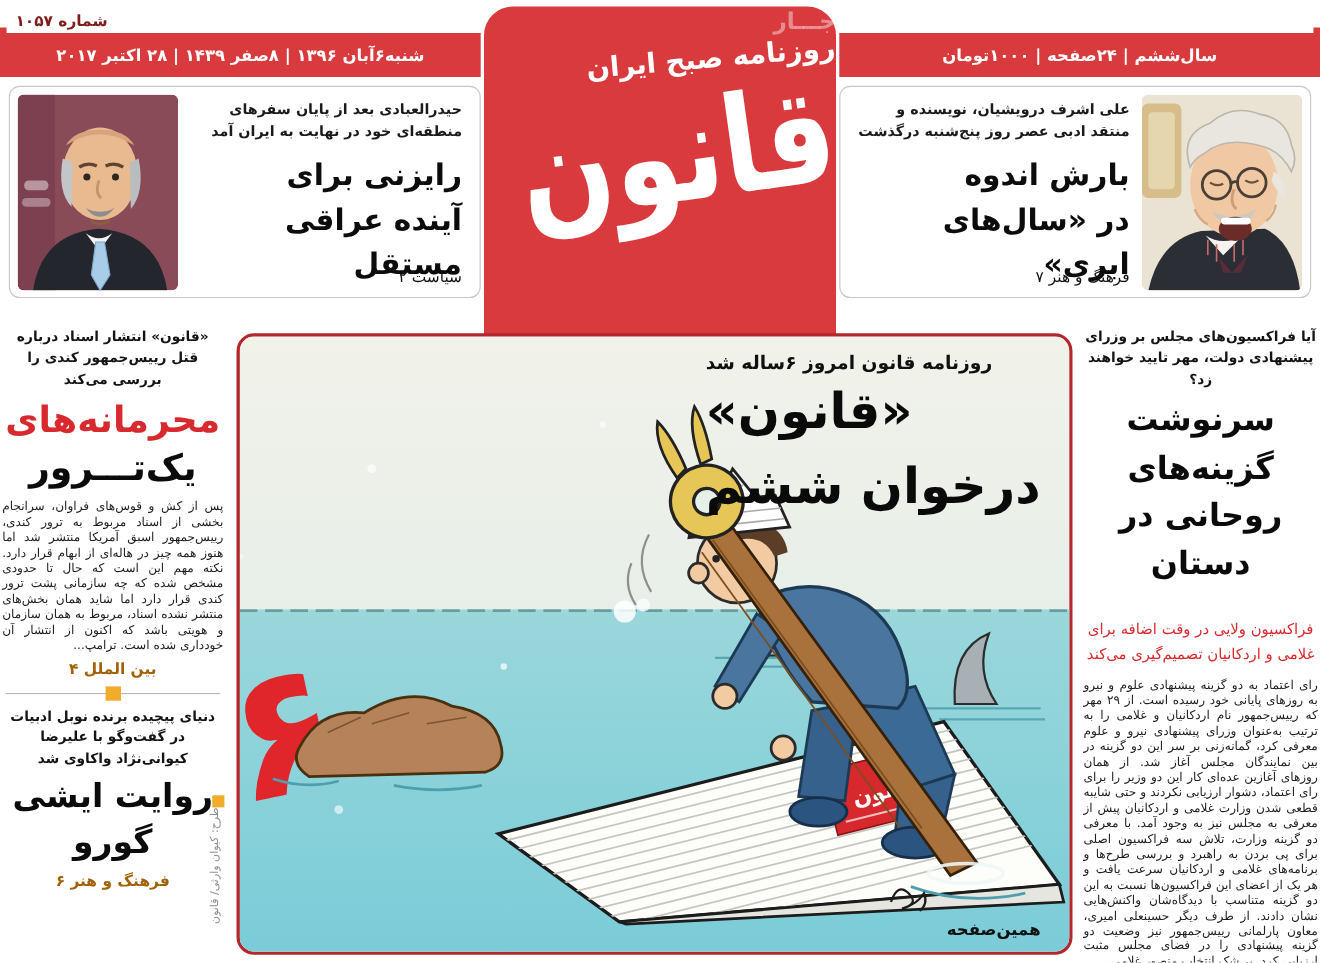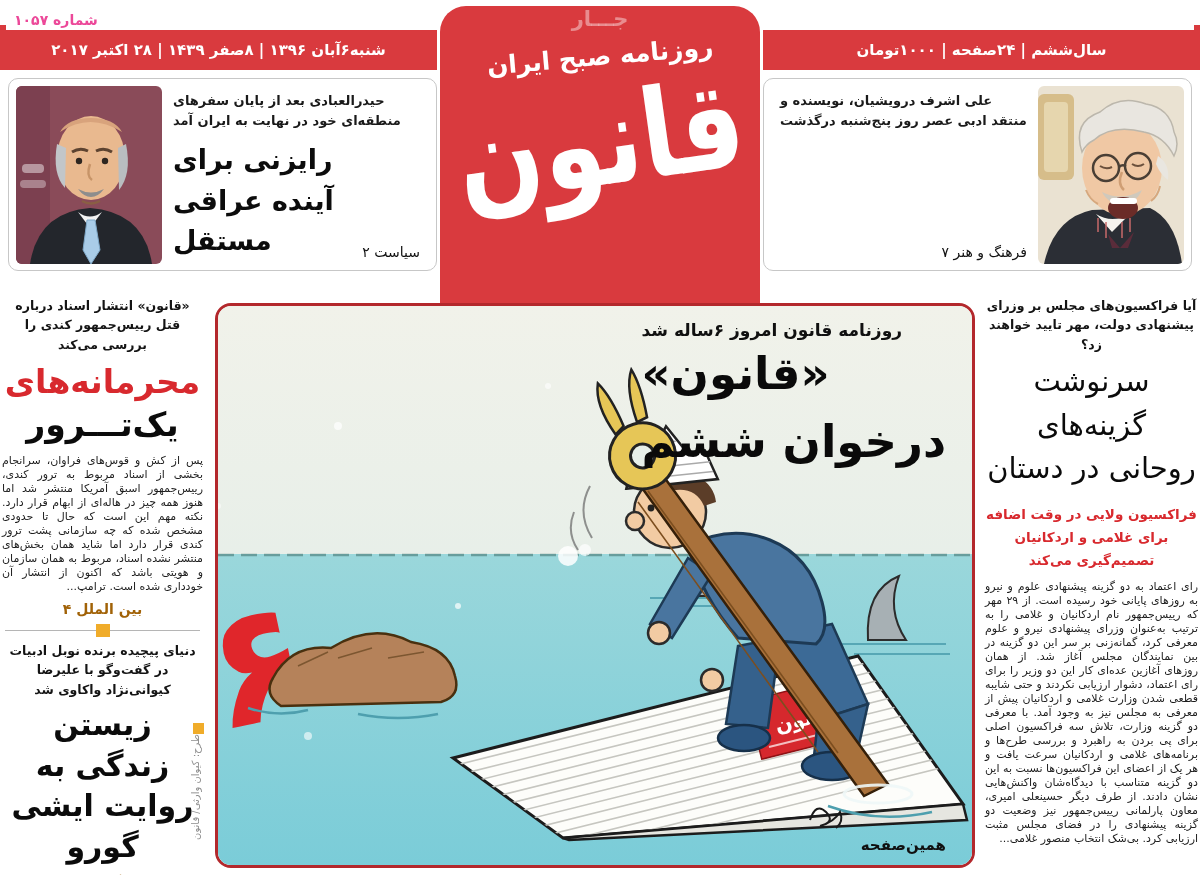--- a/index.html
+++ b/index.html
@@ -1,67 +1,67 @@
 <!DOCTYPE html>
 <html lang="fa" dir="rtl"><head>
 <meta charset="utf-8">
 <style>
   *{margin:0;padding:0;box-sizing:border-box}
   html,body{width:1200px;height:875px}
   body{font-family:"DejaVu Sans",sans-serif;background:#ffffff;overflow:hidden}
   #page{position:relative;width:1200px;height:875px;background:#fff;direction:rtl}
 
   
-  #issue-number{position:absolute;top:12px;left:14px;font-size:14px;font-weight:bold;color:#ec4899;direction:rtl}
+  #issue-number{position:absolute;top:12px;left:14px;font-size:14px;font-weight:bold;color:#7f1d1d;direction:rtl}
   .red-bar{position:absolute;top:30px;height:40px;background:#d93a3e;color:#fff;font-weight:bold;
            font-size:15px;display:flex;align-items:center;justify-content:center;letter-spacing:.2px}
   #date-bar{left:0;width:437px}
   #info-bar{left:763px;width:437px}
   .edge-cap{position:absolute;top:25px;width:6px;height:45px;background:#d93a3e}
   #edge-cap-left{left:0}
   #edge-cap-right{left:1194px}
 
   #masthead{position:absolute;left:440px;top:6px;width:320px;height:327px;background:#d93a3e;
-            border-radius:26px;overflow:hidden;color:#fff;text-align:center}
+            border-radius:26px;overflow:hidden;color:#fff;}
   #masthead-watermark{position:absolute;top:1px;left:0;right:0;font-size:21px;font-weight:bold;
             color:rgba(255,255,255,.42);letter-spacing:3px}
   #masthead-tagline{position:absolute;top:36px;left:0;right:0;font-size:25px;font-weight:bold;
             transform:rotate(-5deg)}
   #masthead-logo{position:absolute;top:78px;left:0;right:0;font-size:100px;font-weight:bold;
             transform:rotate(-8deg) scale(1,1.22);transform-origin:center}
 
   
   .story-box{position:absolute;top:78px;width:429px;height:193px;background:#fff;
              border:1px solid #c7c7c7;border-radius:10px}
   #box-abadi{left:8px}
   #box-darvishian{left:763px}
   .photo{position:absolute;top:7px;width:146px;height:178px;border-radius:6px;overflow:hidden}
   #box-abadi .photo{left:7px}
   #box-darvishian .photo{right:7px}
-  .box-text{position:absolute;top:12px;bottom:6px;text-align:left}
+  .box-text{position:absolute;top:12px;bottom:6px;text-align:right}
   #box-abadi .box-text{left:164px;right:16px}
   #box-darvishian .box-text{left:16px;right:164px}
   .box-kicker{font-size:13px;font-weight:bold;color:#1a1a1a;line-height:1.55}
   .box-headline{margin-top:9px;font-size:27px;font-weight:800;color:#0c0c0c;line-height:1.5}
   .box-section{position:absolute;bottom:4px;right:0;font-size:14px;font-weight:normal;color:#111}
 
   
   .col{position:absolute;top:296px;text-align:center}
   #left-col{left:2px;width:201px}
   #right-col{left:985px;width:213px}
   .col-kicker{font-size:12.5px;font-weight:bold;line-height:1.55;color:#141414}
   .hl-red{color:#d8292e;font-size:33px;font-weight:800;line-height:1.3;margin-top:7px}
   .hl-black{color:#0b0b0b;font-size:33px;font-weight:800;line-height:1.25}
   .col-headline{font-size:30px;font-weight:800;color:#0b0b0b;line-height:1.35;margin-top:6px}
   .col-body{font-size:11px;line-height:1.27;color:#1d1d1d;text-align:justify;margin-top:9px}
   .section-label{font-size:14px;font-weight:700;color:#a16207;margin-top:7px}
   .divider{position:relative;border-top:1px solid #b5b5b5;margin:13px 3px 10px 3px;height:0}
   .divider .sq{position:absolute;top:-7px;left:50%;margin-left:-7px;width:14px;height:13px;background:#f0ac2a}
-  .rc-headline{font-size:29px;font-weight:400;color:#0b0b0b;line-height:1.5;margin-top:6px}
-  .rc-subhead{color:#d8292e;font-size:13.5px;font-weight:700;line-height:1.7;margin-top:12px}
+  .rc-headline{font-size:29px;font-weight:700;color:#0b0b0b;line-height:1.5;margin-top:6px}
+  .rc-subhead{color:#d8292e;font-size:13.5px;font-weight:400;line-height:1.7;margin-top:27px}
 
   
   #cartoon{position:absolute;left:215px;top:303px;width:760px;height:565px;background:#e7efe9;
            border:3px solid #b3282c;border-radius:16px;overflow:hidden}
   #cartoon svg{position:absolute;left:0;top:0}
   #cartoon-textblock{position:absolute;top:14px;right:26px;text-align:left}
   #cartoon-kicker{font-size:17px;font-weight:800;color:#101010}
   .cartoon-hl{font-size:45px;font-weight:800;color:#0a0a0a;line-height:1.5}
   #page-ref{position:absolute;bottom:11px;right:26px;font-size:15px;font-weight:800;color:#101010}
   #cartoon-credit{position:absolute;left:190px;top:866px;width:132px;font-size:10px;color:#8d8d8d;
@@ -138,37 +138,40 @@
         <path d="M94 78 q6 4 12 0" stroke="#6b503c" stroke-width="2" fill="none"></path>
         <path d="M84 86 q-5 12 2 18" stroke="#cf9e74" stroke-width="2.5" fill="none"></path>
         <path d="M64 106 q20 10 40 -2 q-6 14 -20 14 q-14 0 -20 -12z" fill="#cfc9bd"></path>
         <ellipse cx="85" cy="122" rx="15" ry="11" fill="#6b2c28"></ellipse>
         <rect x="72" y="112" width="27" height="6" rx="3" fill="#fff"></rect>
         <path d="M48 104 q4 10 12 14 M122 100 q-2 10 -9 15" stroke="#d6a87e" stroke-width="2" fill="none"></path>
       </svg>
     </div>
     <div class="box-text">
       <div class="box-kicker">علی اشرف درویشیان، نویسنده و منتقد ادبی عصر روز پنج‌شنبه درگذشت</div>
+      <div class="box-headline">
+        <div>بارش اندوه</div>
+        <div>در «سال‌های ابری»</div>
+      </div>
       <div class="box-section">فرهنگ و هنر ۷</div>
     </div>
   </div>
 
   <div id="left-col" class="col">
     <div class="col-kicker">«قانون» انتشار اسناد درباره قتل رییس‌جمهور کندی را بررسی می‌کند</div>
     <div class="hl-red">محرمانه‌های</div>
     <div class="hl-black">یک‌تـــرور</div>
     <div class="col-body">پس از کش و قوس‌های فراوان، سرانجام بخشی از اسناد مربوط به ترور کندی، رییس‌جمهور اسبق آمریکا منتشر شد اما هنوز همه چیز در هاله‌ای از ابهام قرار دارد. نکته مهم این است که حال تا حدودی مشخص شده که چه سازمانی پشت ترور کندی قرار دارد اما شاید همان بخش‌های منتشر نشده اسناد، مربوط به همان سازمان و هویتی باشد که اکنون از انتشار آن خودداری شده است. ترامپ...</div>
     <div class="section-label">بین الملل ۴</div>
     <div class="divider">
         <span class="sq"></span>
       </div>
 
     <div class="col-kicker">دنیای پیچیده برنده نوبل ادبیات در گفت‌وگو با علیرضا کیوانی‌نژاد واکاوی شد</div>
     <div class="col-headline">
-      <div>زیستن زندگی به</div>
       <div>روایت ایشی گورو</div>
     </div>
     <div class="section-label">فرهنگ و هنر ۶</div>
 
   </div>
 
   <div id="right-col" class="col">
     <div class="col-kicker">آیا فراکسیون‌های مجلس بر وزرای پیشنهادی دولت، مهر تایید خواهند زد؟</div>
     <div class="rc-headline">
       <div>سرنوشت گزینه‌های</div>

